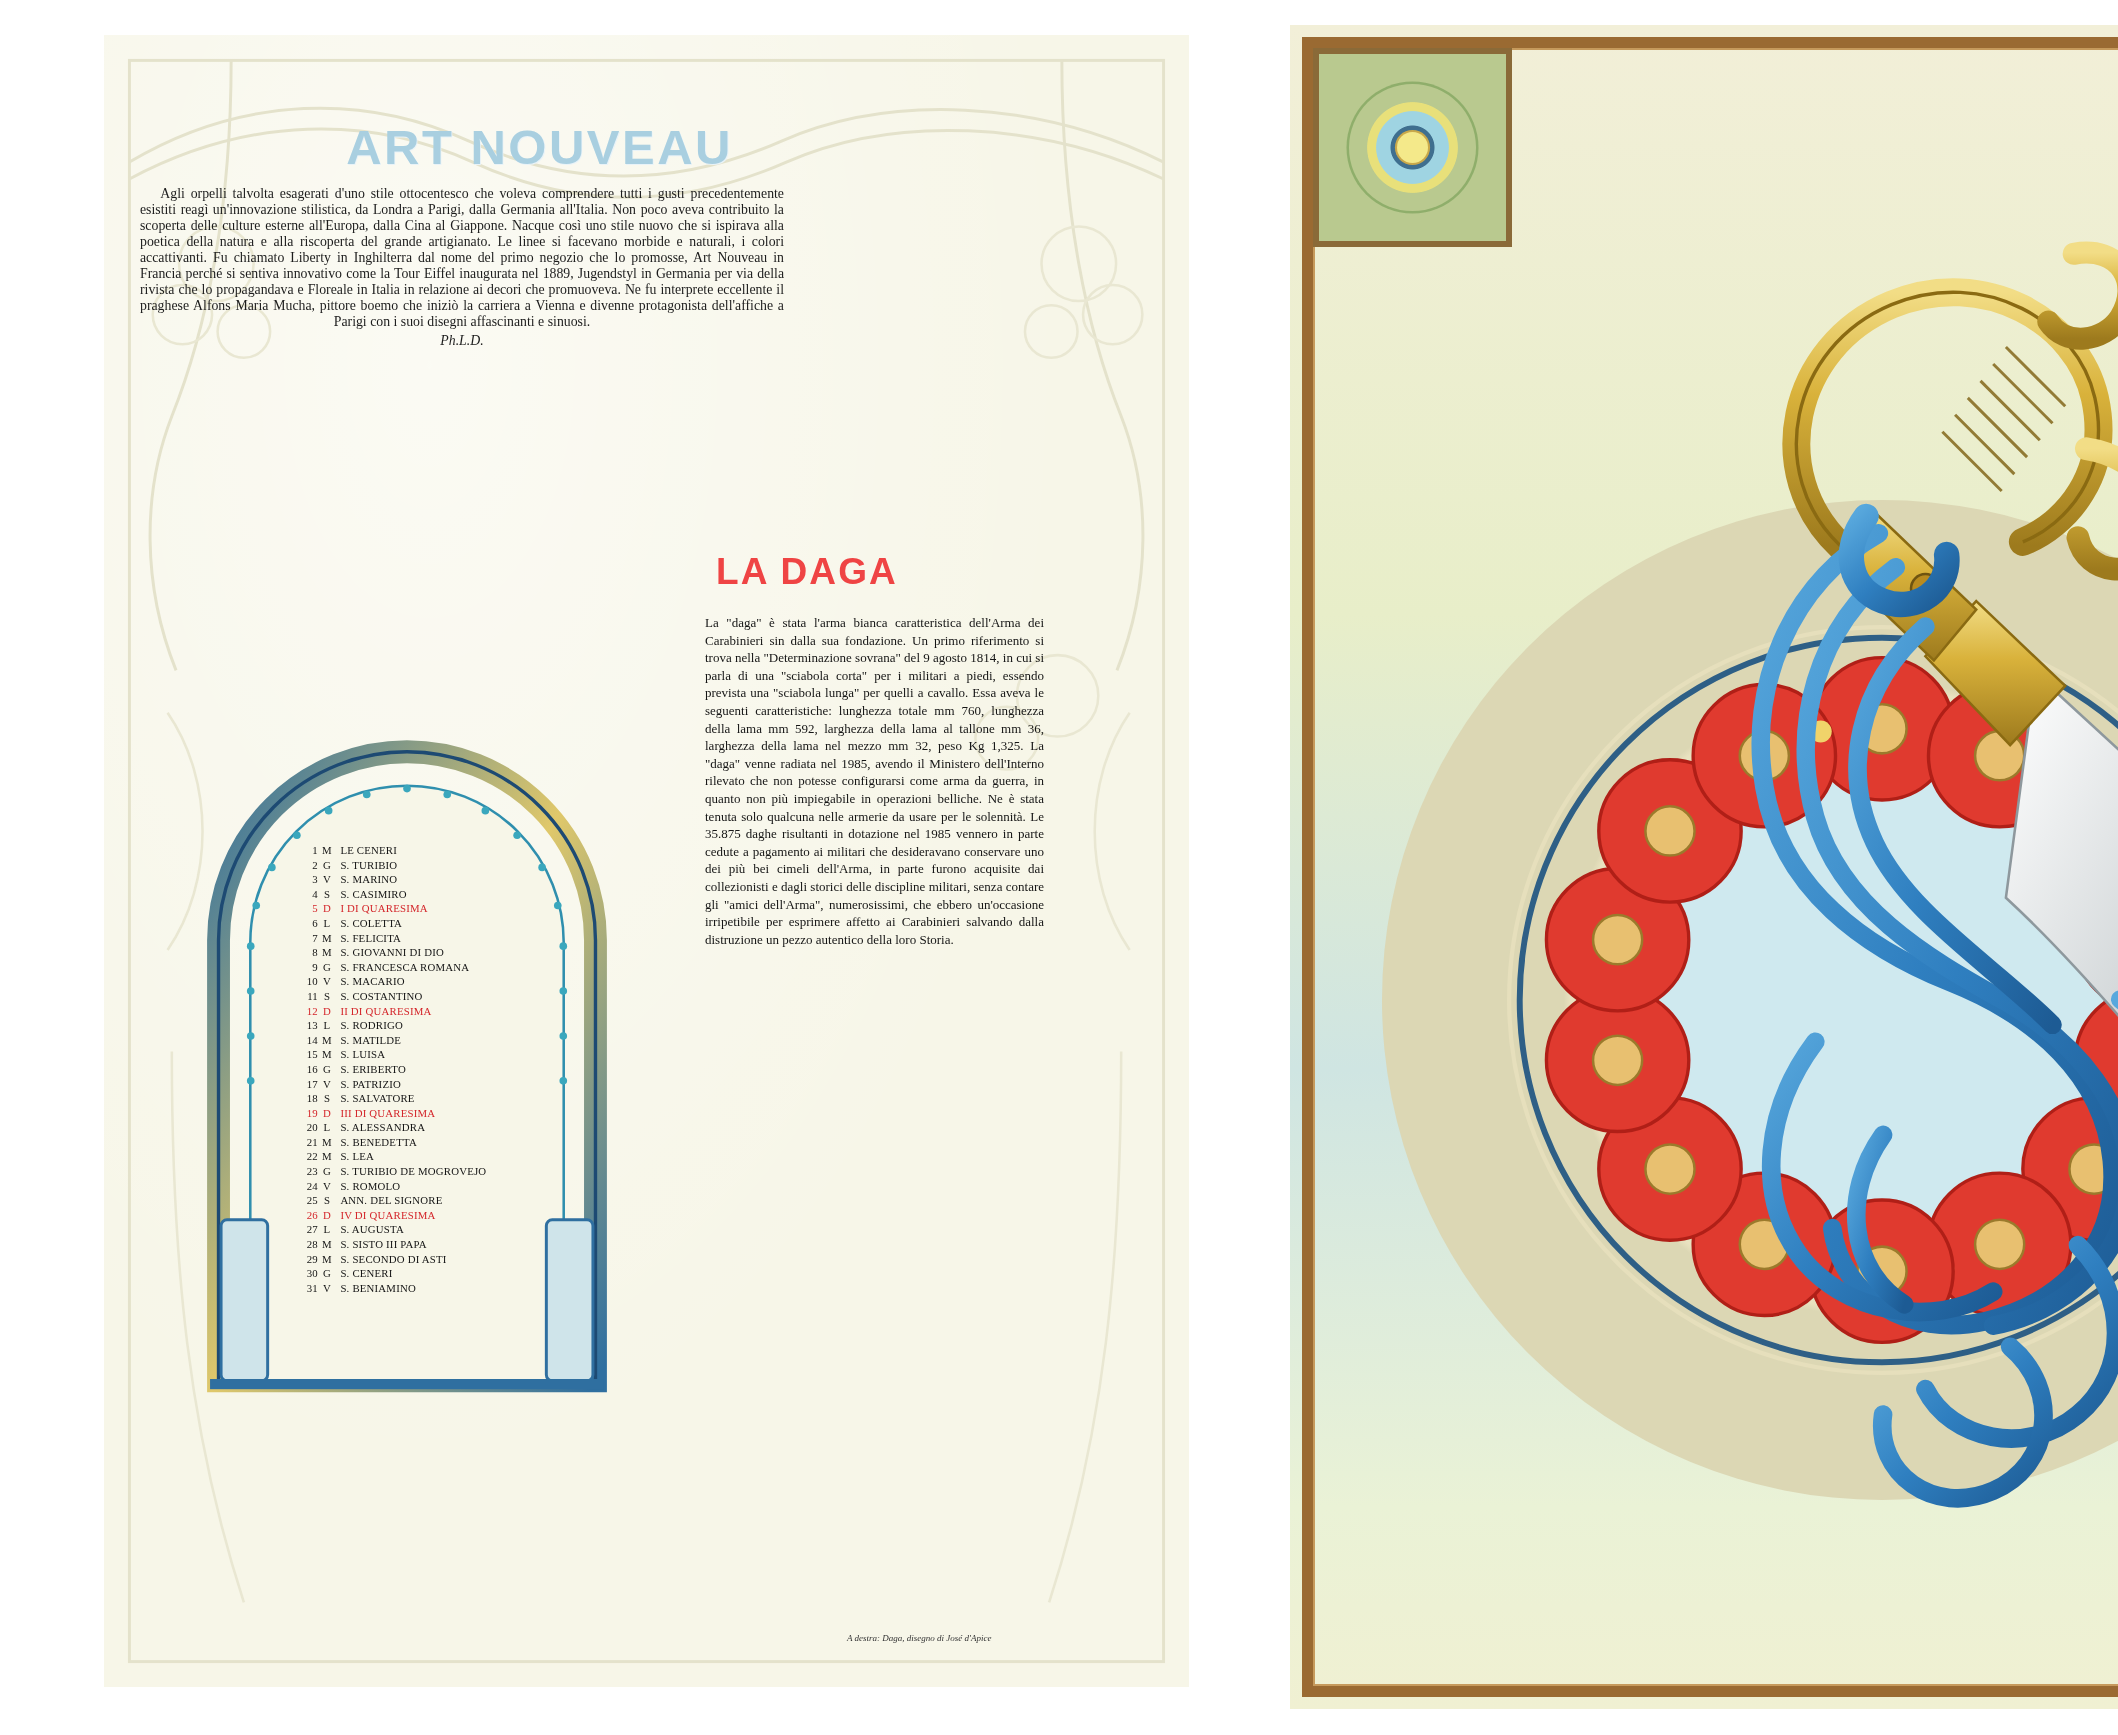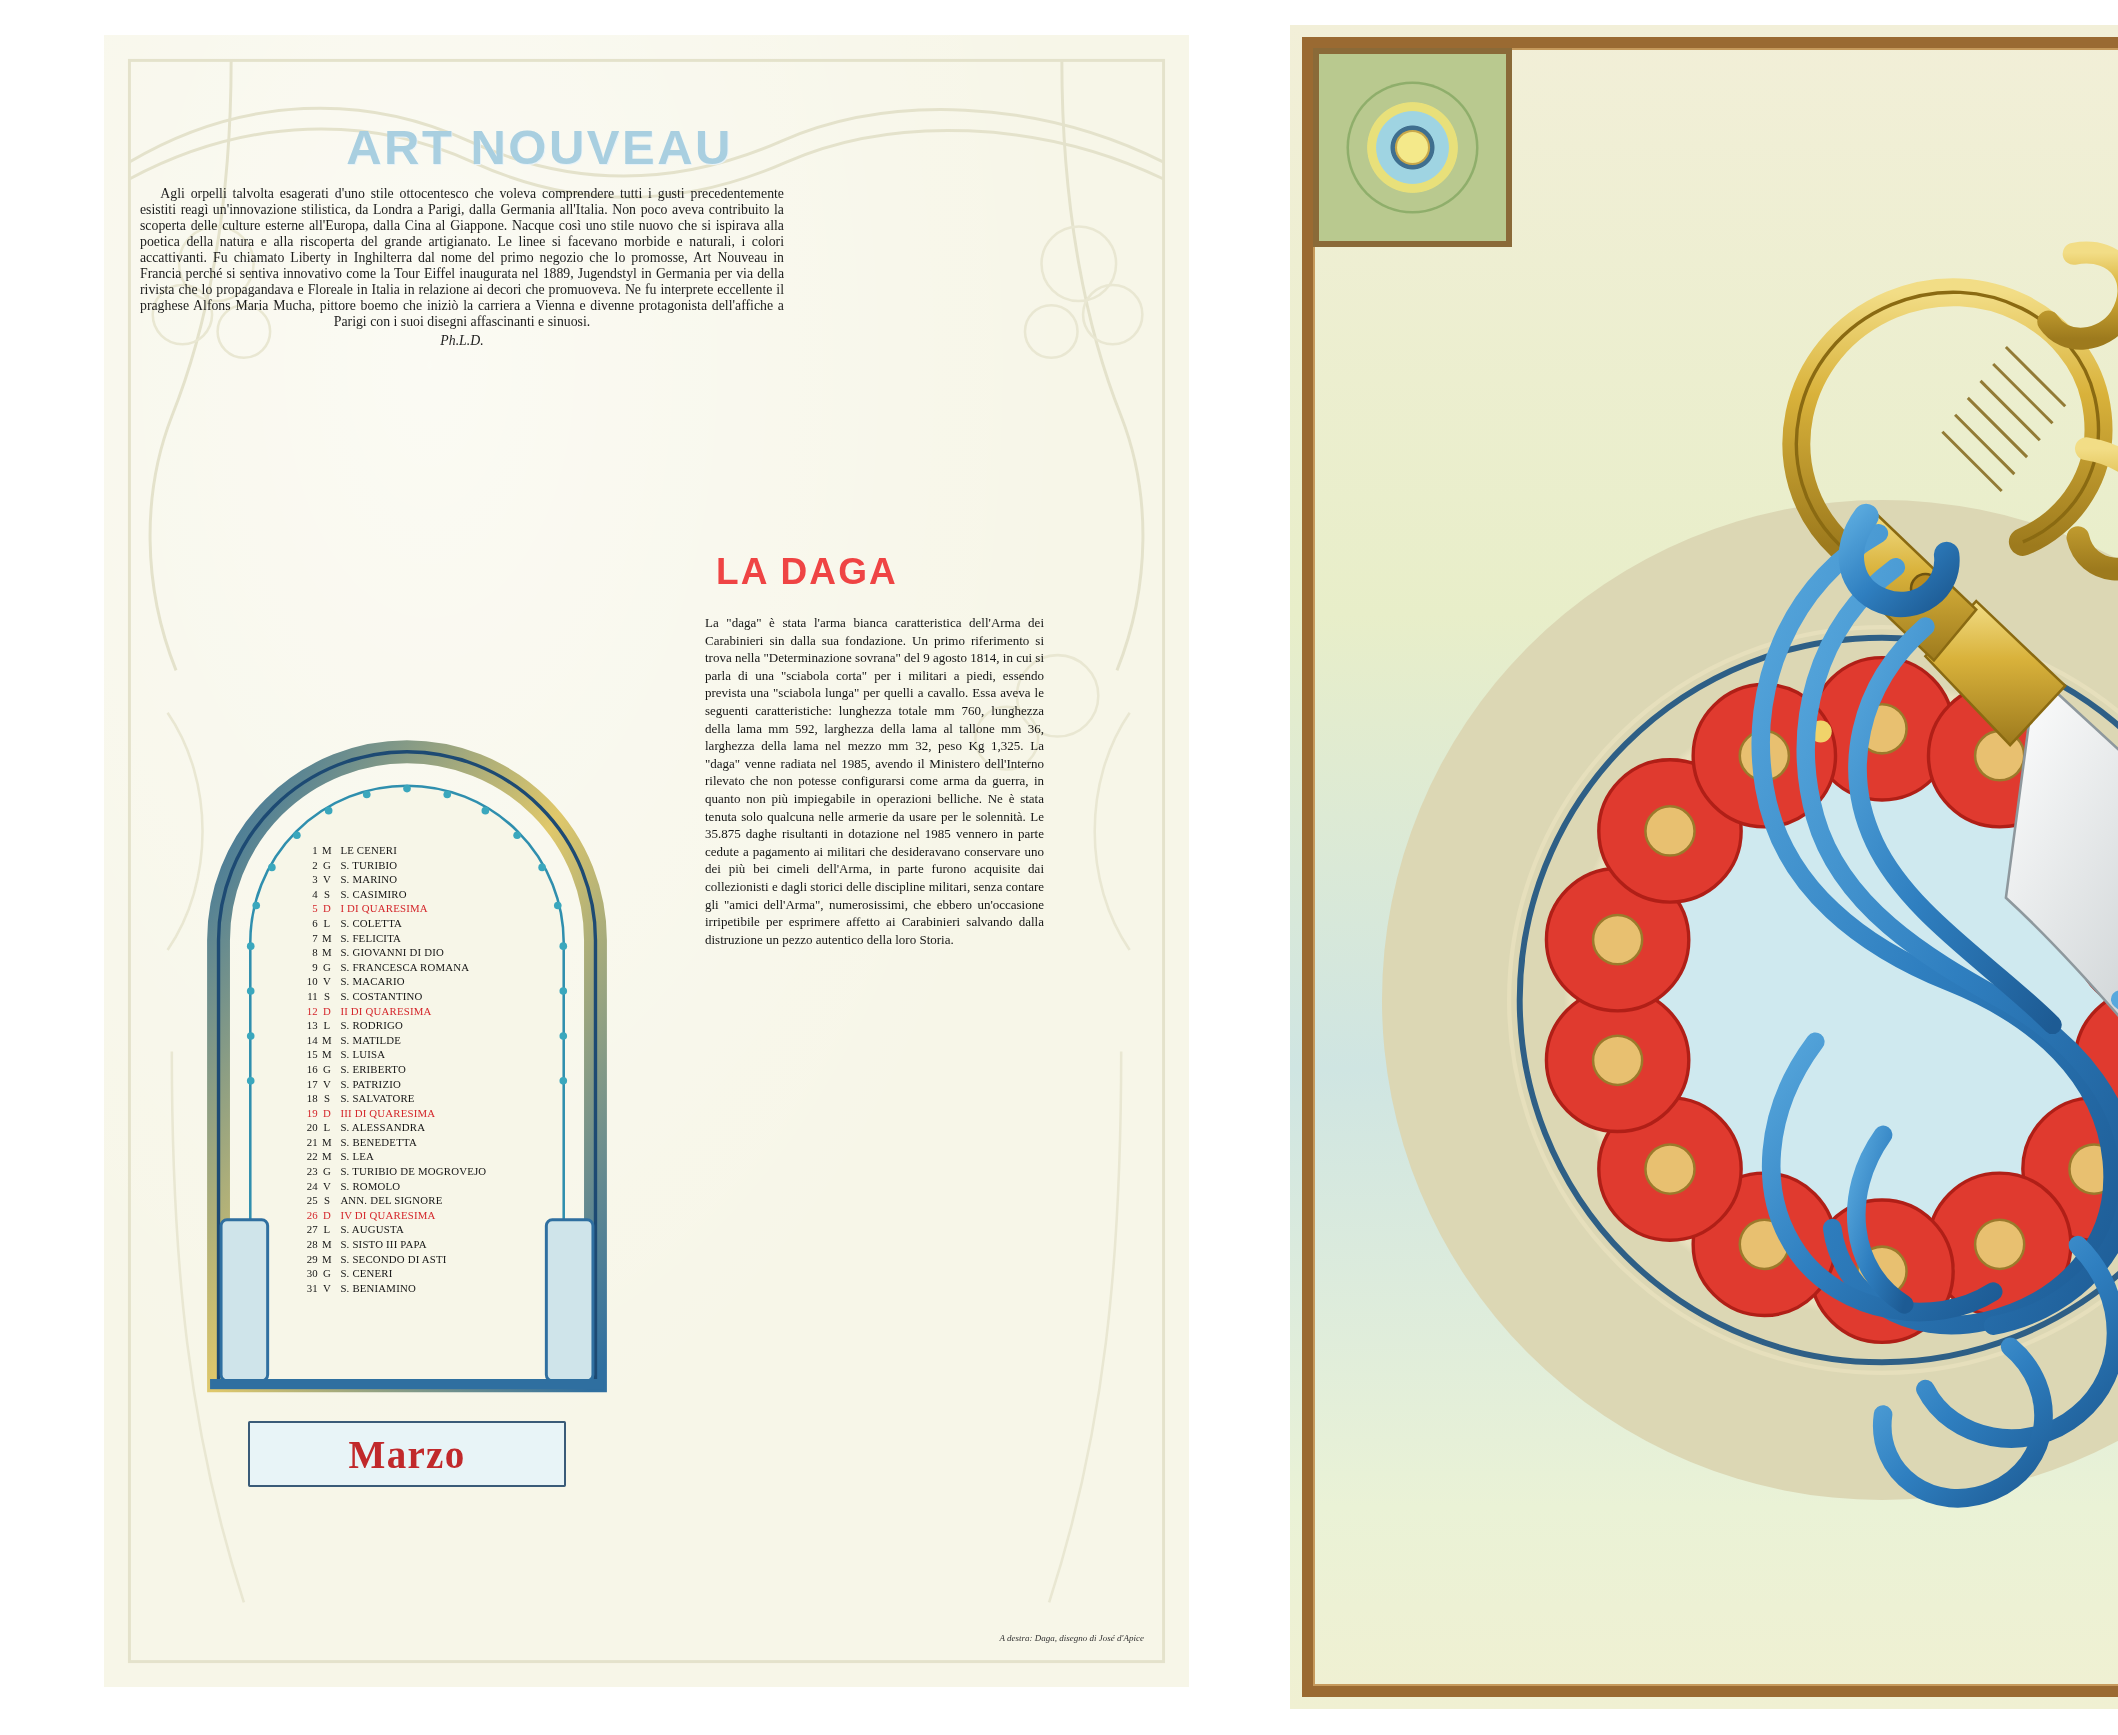--- a/index.html
+++ b/index.html
@@ -27,21 +27,21 @@
   .intro .sig{display:block;text-align:right;font-style:italic;margin-top:2.5px;}
 
   .title-daga{position:absolute;left:716px;top:551px;width:339px;
      font-family:"Liberation Sans",sans-serif;font-weight:bold;font-size:37px;letter-spacing:2.1px;
      color:#ef4444;}
 
   .daga-text{position:absolute;left:705px;top:614px;width:339px;
      font-size:13px;line-height:17.6px;color:#151515;text-align:justify;}
   .daga-text p{margin:0;}
 
-  .credit{position:absolute;left:847px;top:1633px;width:297px;text-align:right;
+  .credit{position:absolute;left:847px;top:1633px;width:297px;text-align:left;
      font-size:9px;font-style:italic;color:#333;}
 
   
   .cal{position:absolute;left:193px;top:720px;width:428px;height:822px;}
   .cal-arch-svg{position:absolute;left:0;top:0;width:428px;height:720px;}
   .cal-list{position:absolute;left:106px;top:123px;width:263px;
      font-size:10.8px;line-height:14.6px;color:#141414;}
   .cal-row{display:flex;white-space:nowrap;}
   .cal-row .d{width:18.6px;text-align:right;}
   .cal-row .w{width:18.6px;text-align:center;}
@@ -337,23 +337,20 @@
             <span class="w" data-interactable="false">G</span>
             <span class="n" data-interactable="false">S. CENERI</span>
           </div>
           <div class="cal-row" data-interactable="false">
             <span class="d" data-interactable="false">31</span>
             <span class="w" data-interactable="false">V</span>
             <span class="n" data-interactable="false">S. BENIAMINO</span>
           </div>
         </div>
 
-      <div class="month-box" data-interactable="false">
-        <span>Marzo</span>
-      </div>
     </div>
   </div>
 
   <div class="right-page" data-interactable="false">
     <div class="poster" data-interactable="false">
       <div class="poster-border" data-interactable="false"></div>
       <div class="poster-border-in" data-interactable="false"></div>
 
       <div class="corner tl" data-interactable="false">
         <div class="mandala" data-interactable="false">

